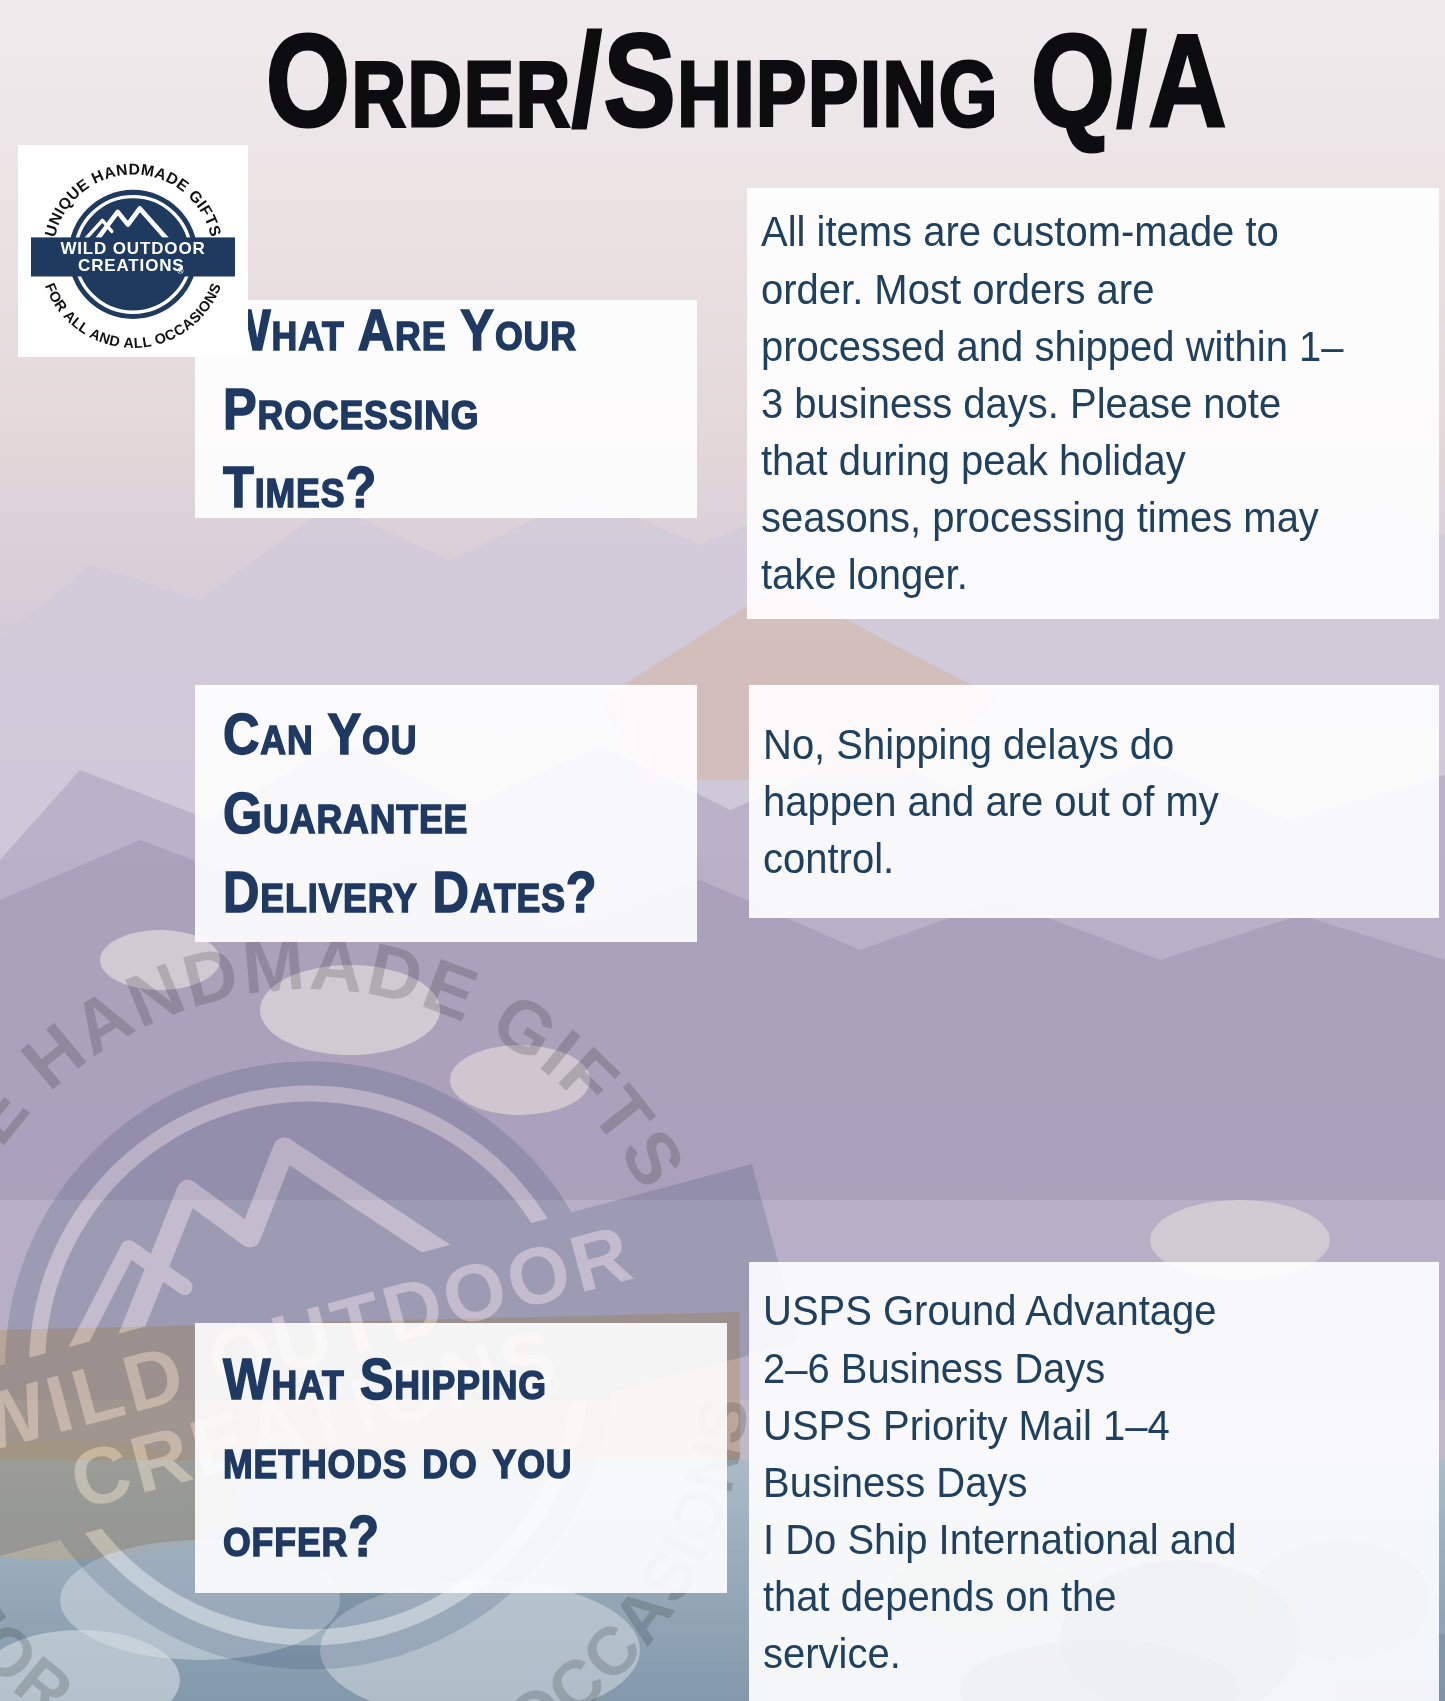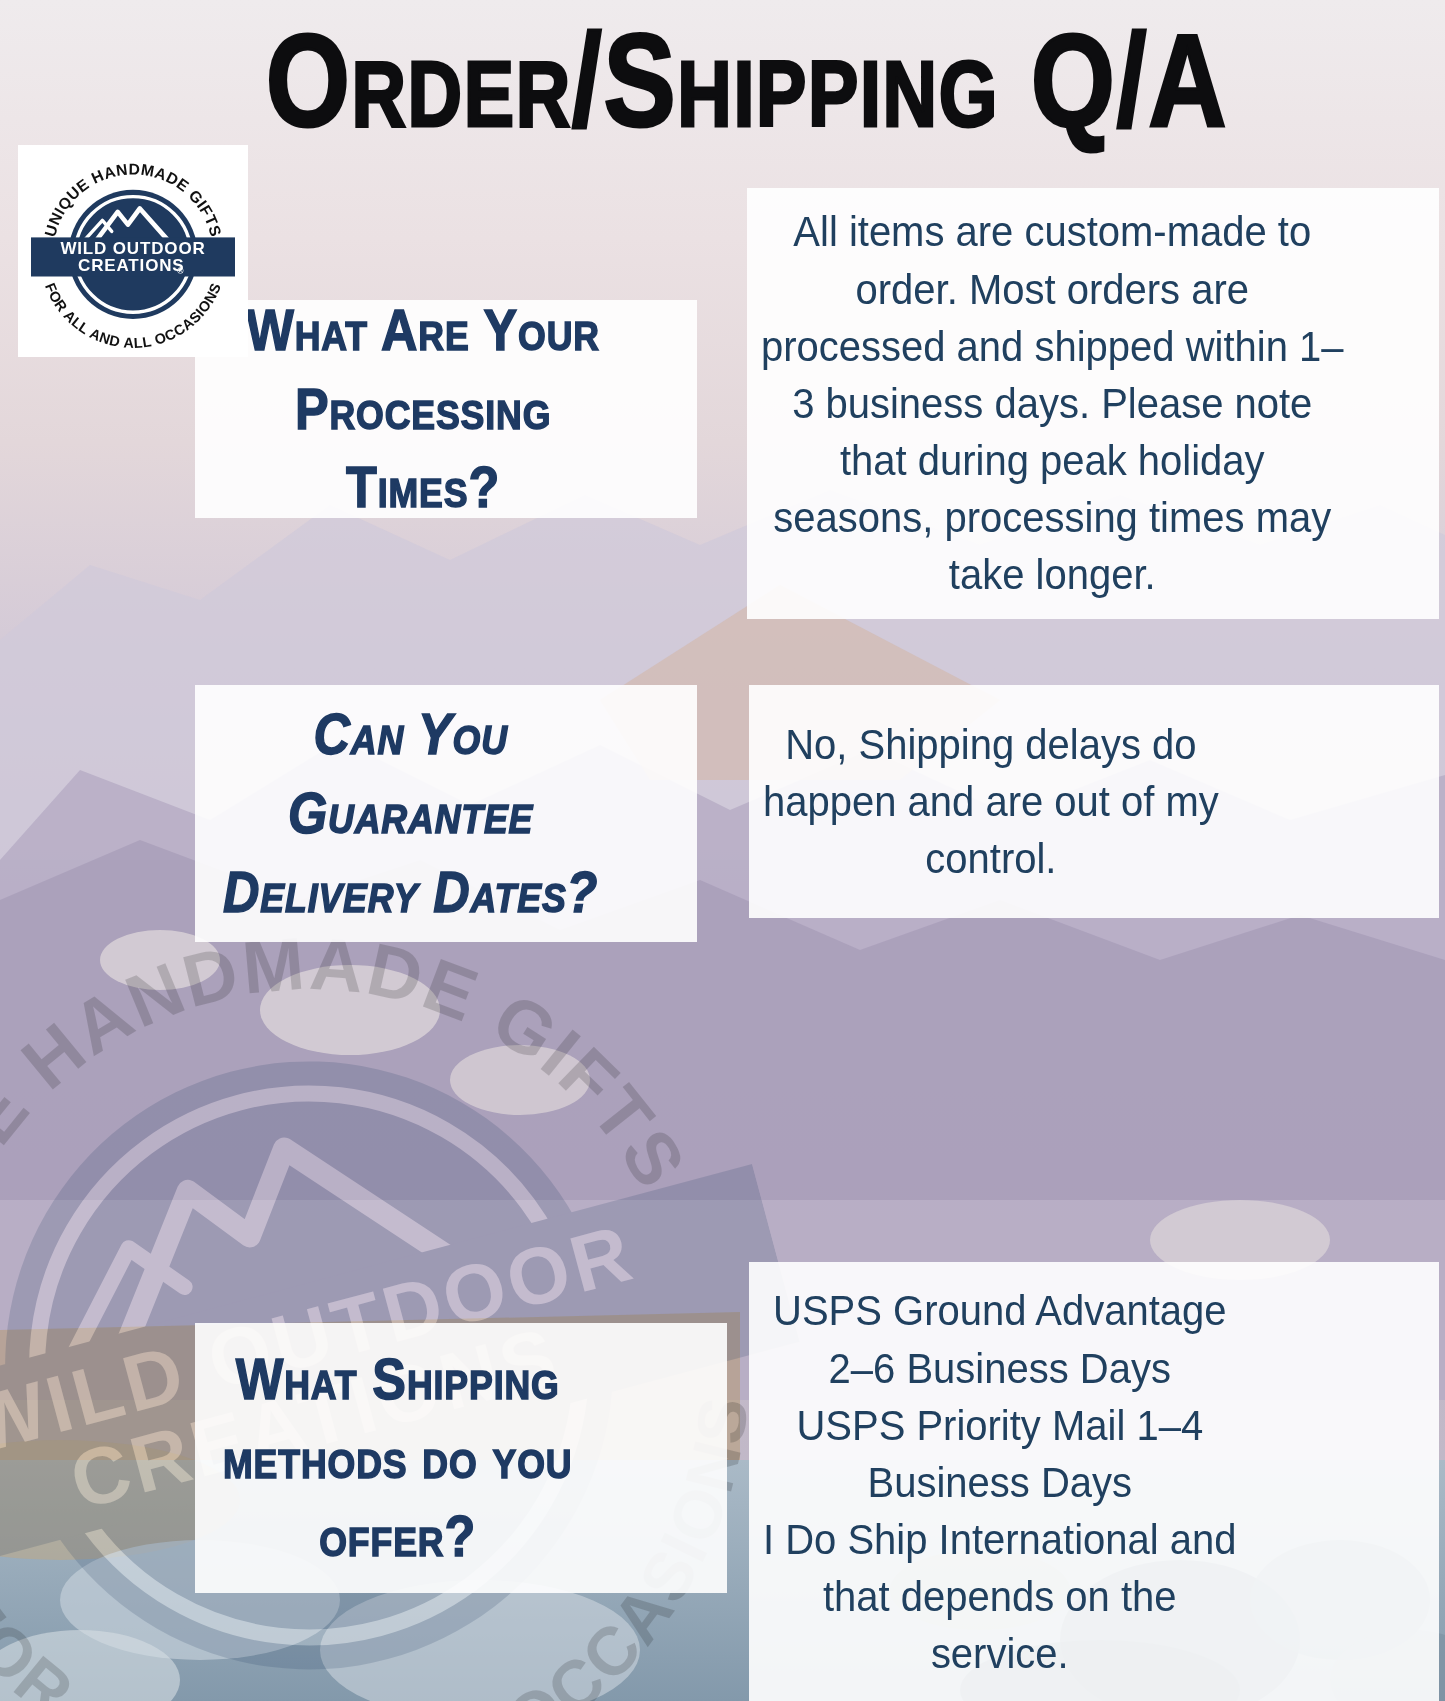--- a/index.html
+++ b/index.html
@@ -26,38 +26,38 @@
     font-size:132px;letter-spacing:2px;color:#0d0d0f;
     -webkit-text-stroke:3px #0d0d0f;
     transform:scaleX(.82);transform-origin:center;white-space:nowrap;
   }
   
   .logo-box{
     position:absolute;left:18px;top:145px;width:230px;height:212px;
     background:#ffffff;z-index:3;display:flex;align-items:center;justify-content:center;
   }
   
-  .qa-box{position:absolute;background:rgba(255,255,255,.9);z-index:2;display:flex;align-items:center;text-align:center;}
+  .qa-box{position:absolute;background:rgba(255,255,255,.9);z-index:2;display:flex;align-items:center;}
   .q-box{padding:6px 14px 6px 28px;}
   .a-box{padding:6px 10px 6px 14px;}
   .q-text{
     font-weight:700;font-variant:small-caps;font-variant-caps:small-caps;
     color:#1e3a63;font-size:58px;line-height:1.36;letter-spacing:1px;
     -webkit-text-stroke:1.5px #1e3a63;
     white-space:pre-line;display:inline-block;
     transform:scaleX(.87);transform-origin:left center;
   }
   .a-text{
     font-weight:400;color:#20405f;font-size:43px;line-height:1.33;
     white-space:pre-line;display:inline-block;
     transform:scaleX(.93);transform-origin:left center;
   }
   .box-q1{left:195px;top:300px;width:460px;height:206px;}
   .box-a1{left:747px;top:188px;width:668px;height:419px;}
-  .box-q2{left:195px;top:685px;width:460px;height:245px;font-style:italic;}
+  .box-q2{left:195px;top:685px;width:460px;height:245px;}
   .box-a2{left:749px;top:685px;width:666px;height:221px;}
   .box-q3{left:195px;top:985px;width:460px;height:245px;}
   .box-a3{left:749px;top:993px;width:666px;height:237px;}
   .box-q4{left:195px;top:1323px;width:490px;height:258px;}
   .box-a4{left:749px;top:1262px;width:666px;height:429px;}
   
   .logo-svg text{font-family:"Liberation Sans",sans-serif;}
 </style>
 </head>
 <body>

